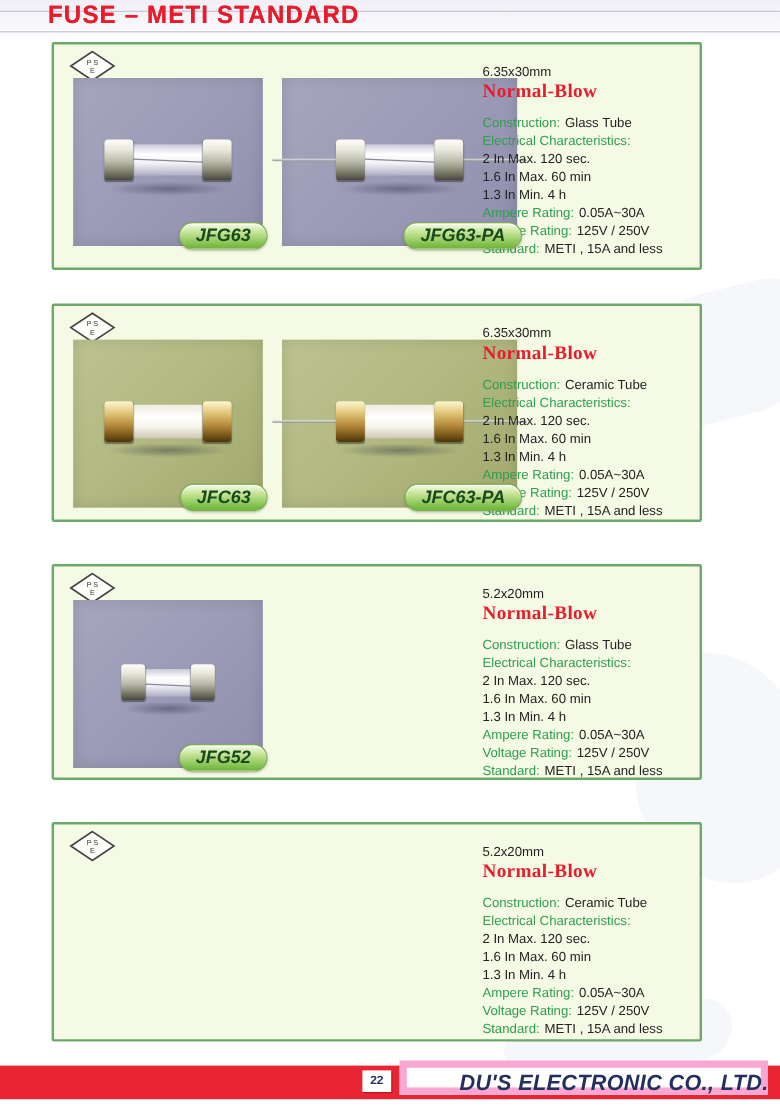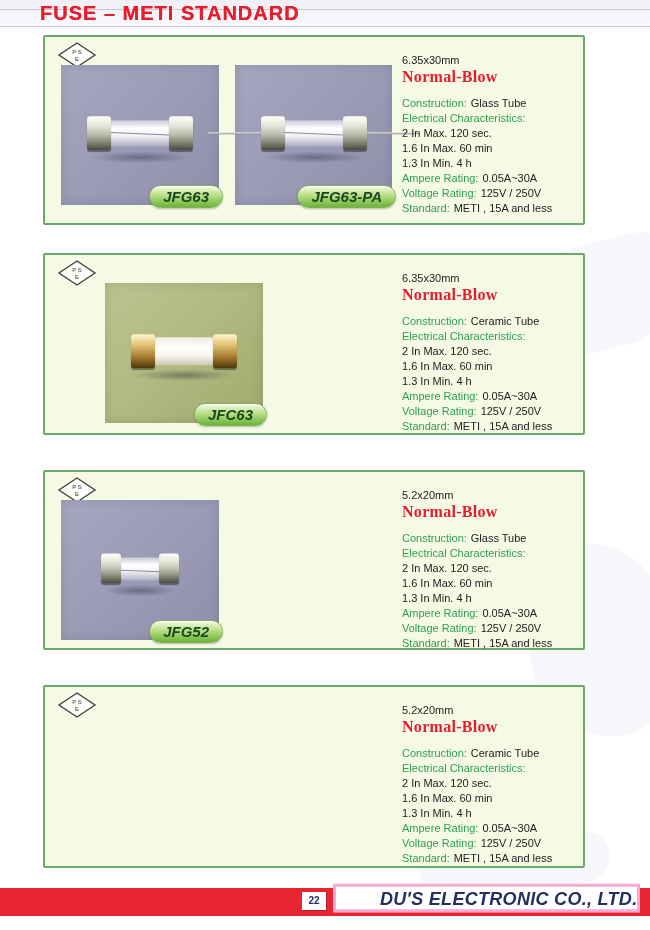--- a/index.html
+++ b/index.html
@@ -29,22 +29,22 @@
   .p2 { top:253px; height:182px; }
   .p3 { top:470px; height:180px; }
   .p4 { top:685px; height:183px; }
 
   .pse { position:absolute; left:12px; top:5px; width:40px; height:26px; }
 
   .photos { position:absolute; left:16px; top:28px; display:flex; gap:16px; }
   .photo { position:relative; width:158px; height:140px;
            background:linear-gradient(135deg,#a7a6c0 0%, #9b9ab6 55%, #8f8eab 100%);
            box-shadow:inset 0 0 12px rgba(0,0,0,.12); }
-  .photo.wide { width:157px; }
-  .photo.olive { background:linear-gradient(135deg,#bdc391 0%, #b0b77e 55%, #a2a96e 100%);margin-left:44px; }
+  .photo.wide { width:196px; }
+  .photo.olive { background:linear-gradient(135deg,#bdc391 0%, #b0b77e 55%, #a2a96e 100%); }
 
   
   .fuse { position:absolute; left:50%; top:50%; transform:translate(-50%,-55%);
           display:flex; align-items:center; }
   .fuse::after { content:''; position:absolute; left:2px; right:2px; bottom:-13px; height:12px;
                  background:radial-gradient(ellipse at center, rgba(30,30,55,.38) 0%, rgba(30,30,55,0) 70%); }
   .cap { width:24px; height:34px; border-radius:3px; position:relative; z-index:2;
          background:linear-gradient(#fbfbf4 4%, #e6e6da 26%, #b9b9aa 55%, #6d6d5e 86%, #45453c);
          box-shadow:0 1px 1px rgba(0,0,0,.4); }
   .body { position:relative; width:58px; height:26px; z-index:1;
@@ -75,21 +75,21 @@
   .blow { font-size:16px; font-weight:bold; color:#e81c2c; letter-spacing:.3px; margin-bottom:12px;font-family:Liberation Serif, serif; }
   .g { color:#2e9e4f; font-weight:normal; margin-right:4px; }
   .line { white-space:nowrap; }
 
   
   .footer { position:absolute; left:0; top:888px; width:650px; height:28px; background:#e82530; }
   .page-num { position:absolute; left:302px; top:4px; width:24px; height:18px;
               background:#ffffff; color:#23305e; font-size:10px; font-weight:bold;
               text-align:center; line-height:18px; box-shadow:1px 1px 0 rgba(0,0,0,.25); }
   .company { position:absolute; left:333px; top:-4px; width:307px; height:28px;
-             background:#ffffff; border:3px solid #f9a8d4;
+             background:#ffffff; border:6px solid #f9a8d4;
              color:#23305e; font-size:18px; font-weight:800; font-style:italic;
              text-align:center; line-height:24px; letter-spacing:.3px;
              transform:scaleY(1.02); white-space:nowrap;padding-left:44px; }
 </style>
 </head>
 <body>
 
 <div class="page">
 
   <div class="wm wm1"></div>
@@ -154,20 +154,30 @@
     </div>
     <div class="photos">
       <figure class="photo olive">
         <div class="fuse ceramic brass">
           <span class="cap"></span>
           <span class="body"></span>
           <span class="cap"></span>
         </div>
         <figcaption class="pill">JFC63</figcaption>
       </figure>
+      <figure class="photo wide olive">
+        <div class="fuse ceramic brass">
+          <span class="lead lead-l"></span>
+          <span class="cap"></span>
+          <span class="body"></span>
+          <span class="cap"></span>
+          <span class="lead lead-r"></span>
+        </div>
+        <figcaption class="pill">JFC63-PA</figcaption>
+      </figure>
     </div>
     <div class="specs">
       <div class="dim">6.35x30mm</div>
       <div class="blow">Normal-Blow</div>
       <div class="line"><span class="g">Construction:</span><span>Ceramic Tube</span></div>
       <div class="line g">Electrical Characteristics:</div>
       <div class="line">2 In Max. 120 sec.</div>
       <div class="line">1.6 In Max. 60 min</div>
       <div class="line">1.3 In Min. 4 h</div>
       <div class="line"><span class="g">Ampere Rating:</span><span>0.05A~30A</span></div>

